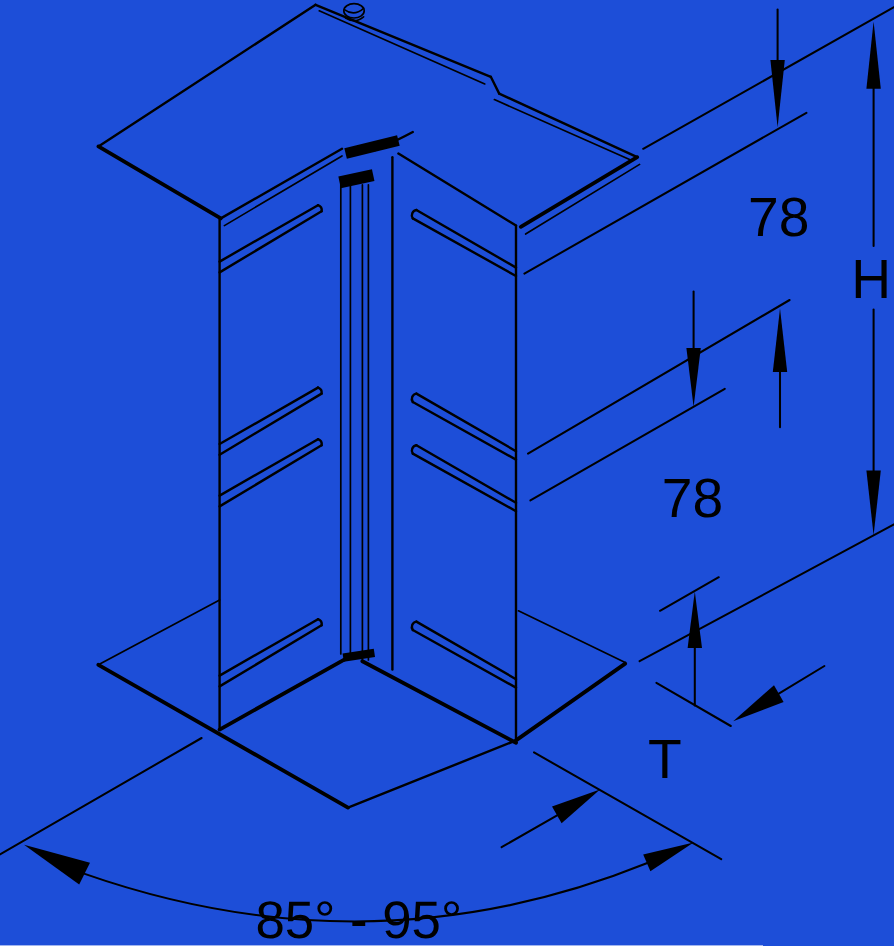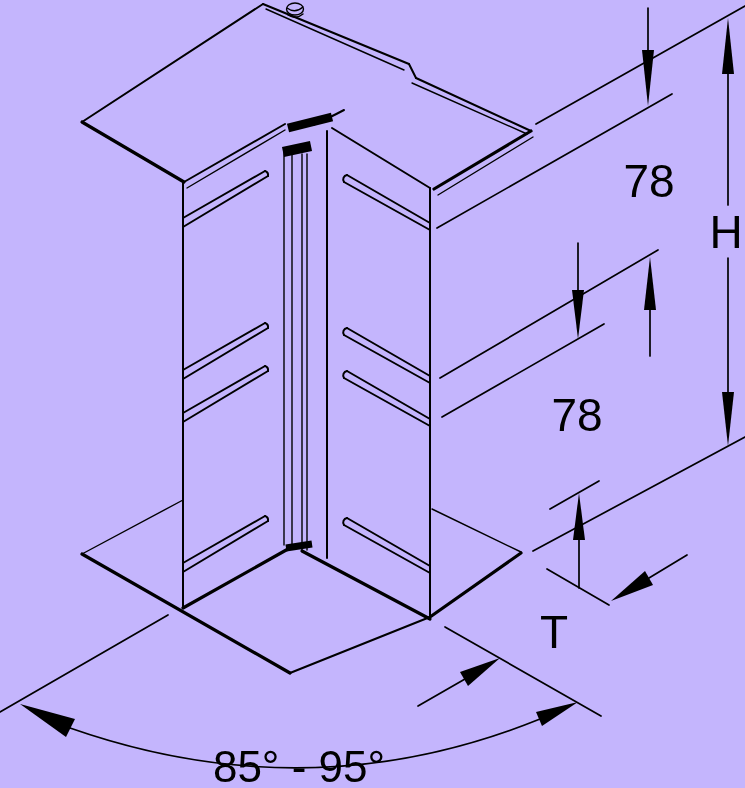--- a/index.html
+++ b/index.html
@@ -5,21 +5,21 @@
   html, body {
     margin: 0;
     padding: 0;
     background: #ffffff;
     font-family: "Liberation Sans", sans-serif;
   }
   .stage {
     position: relative;
     width: 745px;
     height: 788px;
-    background: #c4b5fd;
+    background: #1d4ed8;
     overflow: hidden;
   }
   svg { display: block; }
   .ln  { stroke: #000; fill: none; stroke-width: 2;   stroke-linecap: round; stroke-linejoin: round; }
   .thk { stroke: #000; fill: none; stroke-width: 3.2; stroke-linecap: round; stroke-linejoin: round; }
   .thn { stroke: #000; fill: none; stroke-width: 1.4; stroke-linecap: round; stroke-linejoin: round; }
   .bar { stroke: #000; fill: none; stroke-linecap: butt; }
   .dim { stroke: #000; fill: none; stroke-width: 1.7; stroke-linecap: round; }
   .ah  { fill: #000; stroke: none; }
   .lbl {

